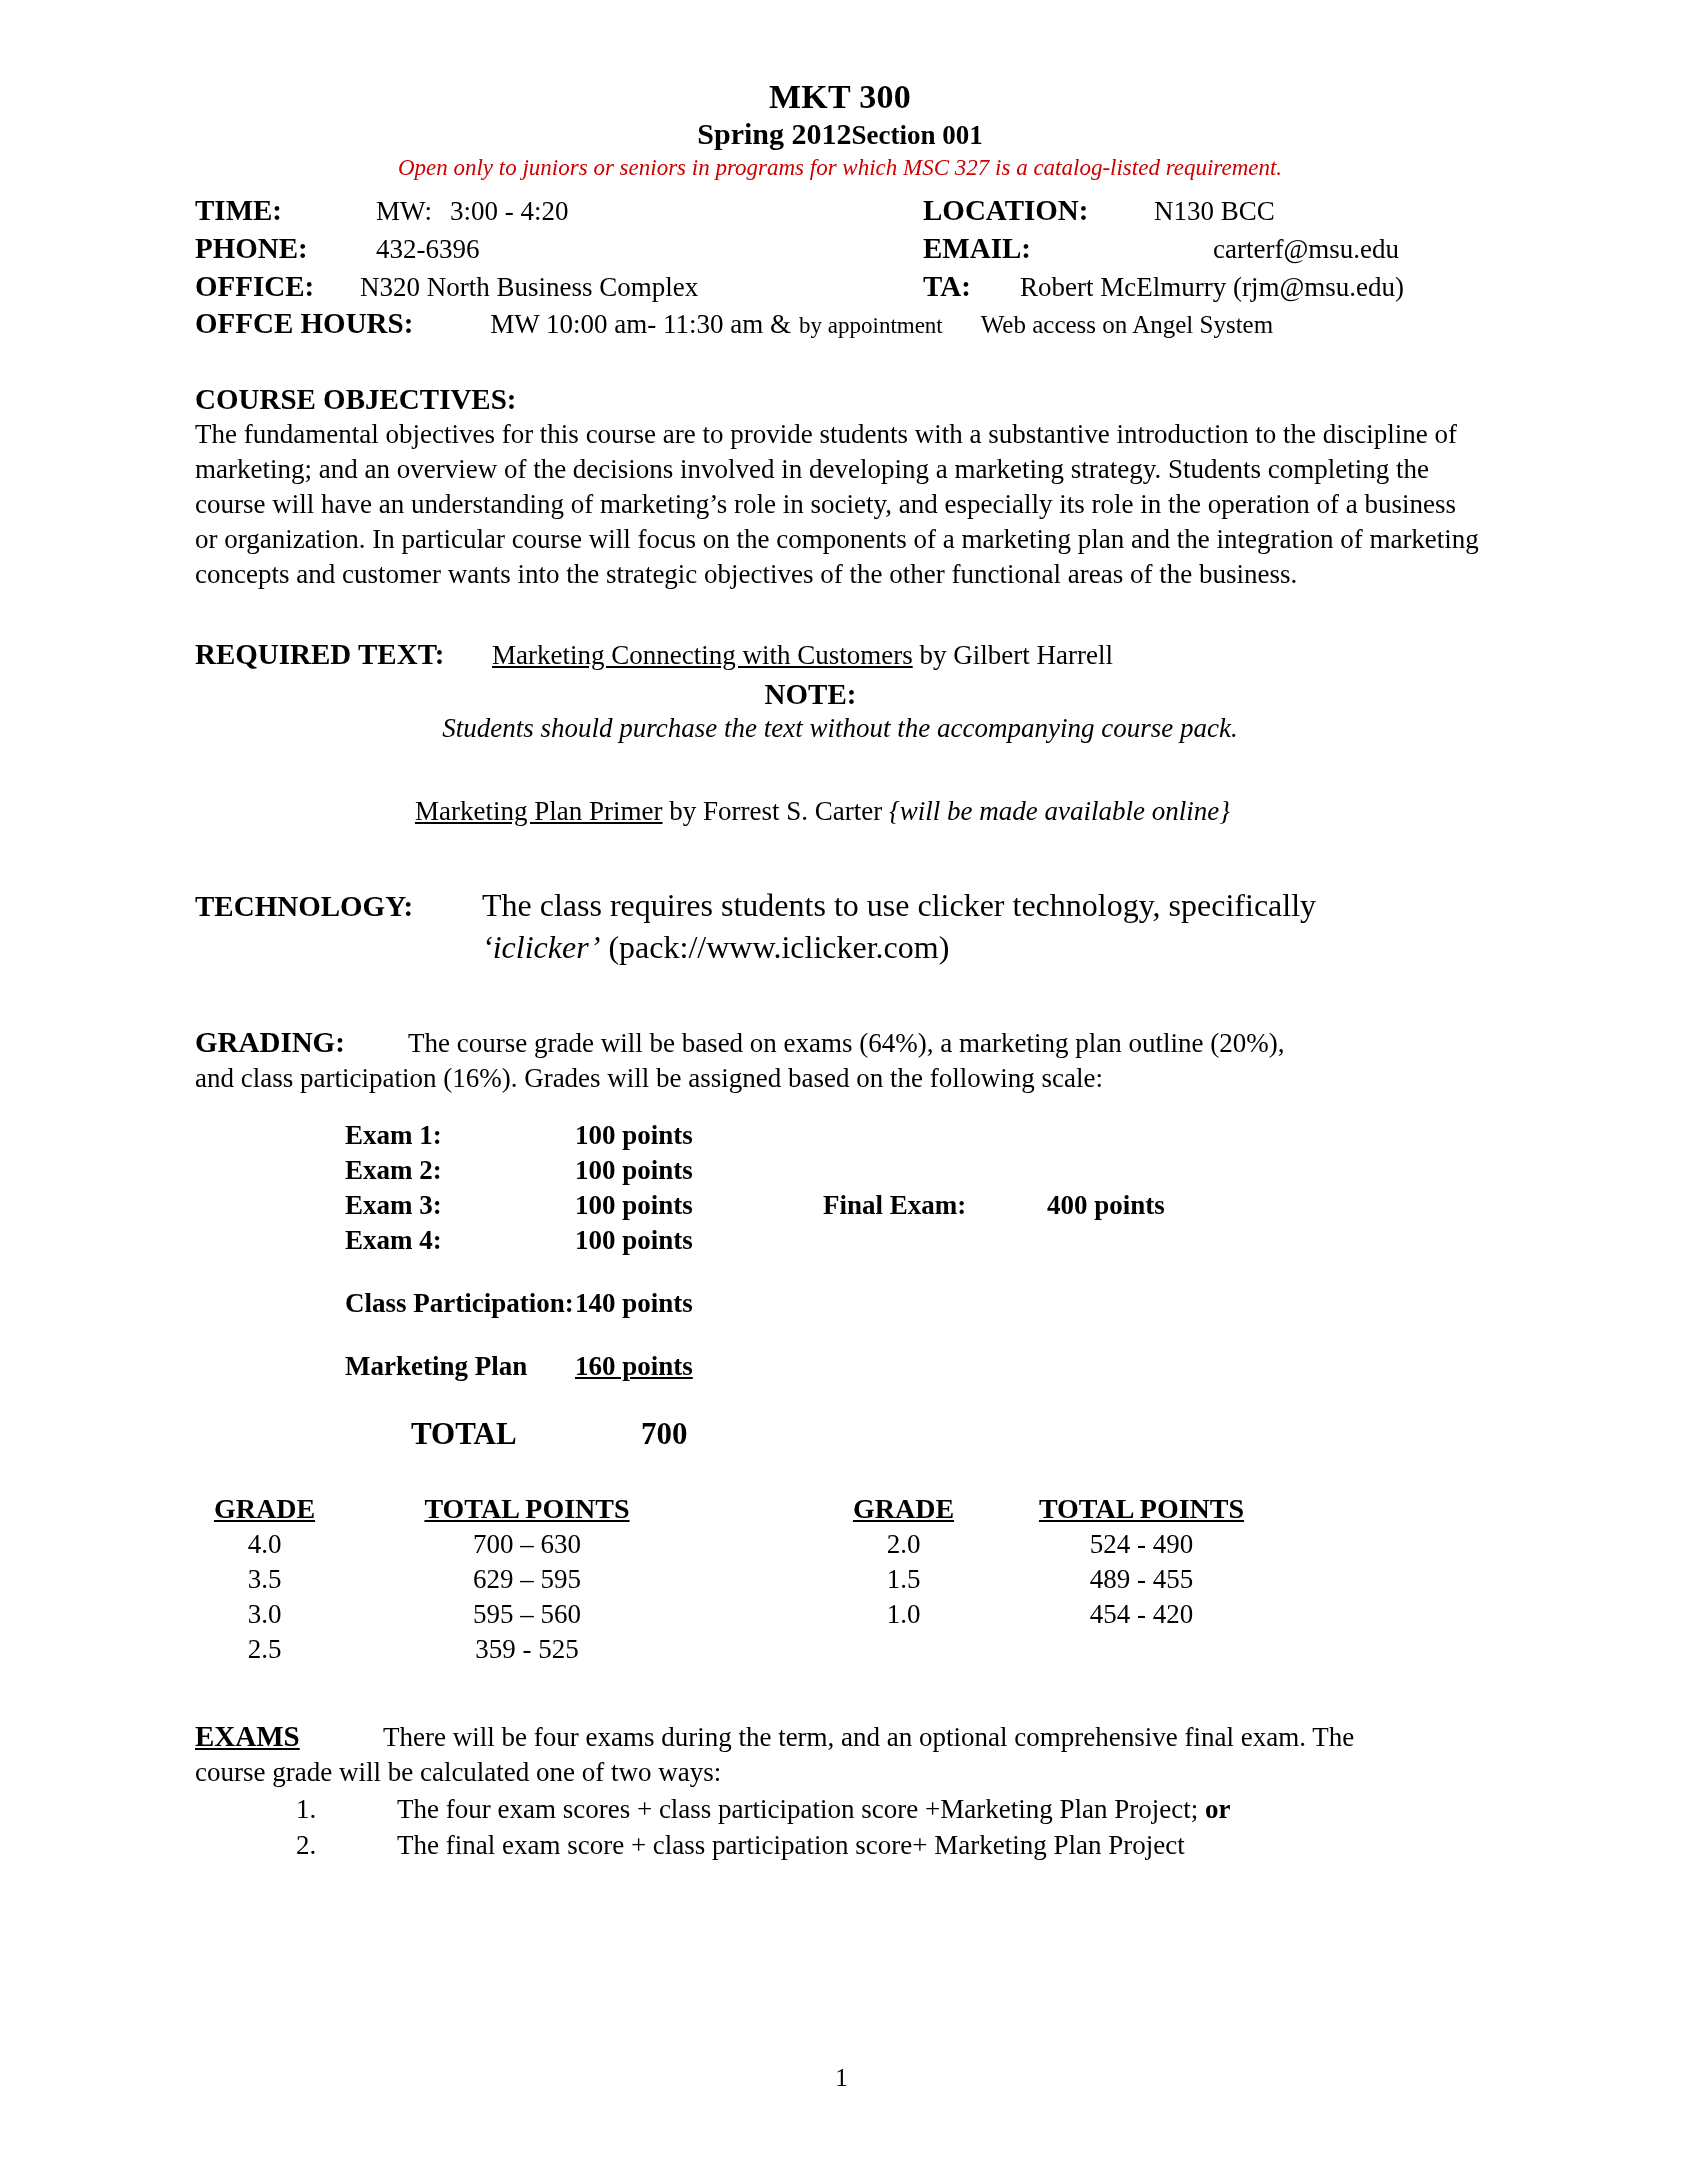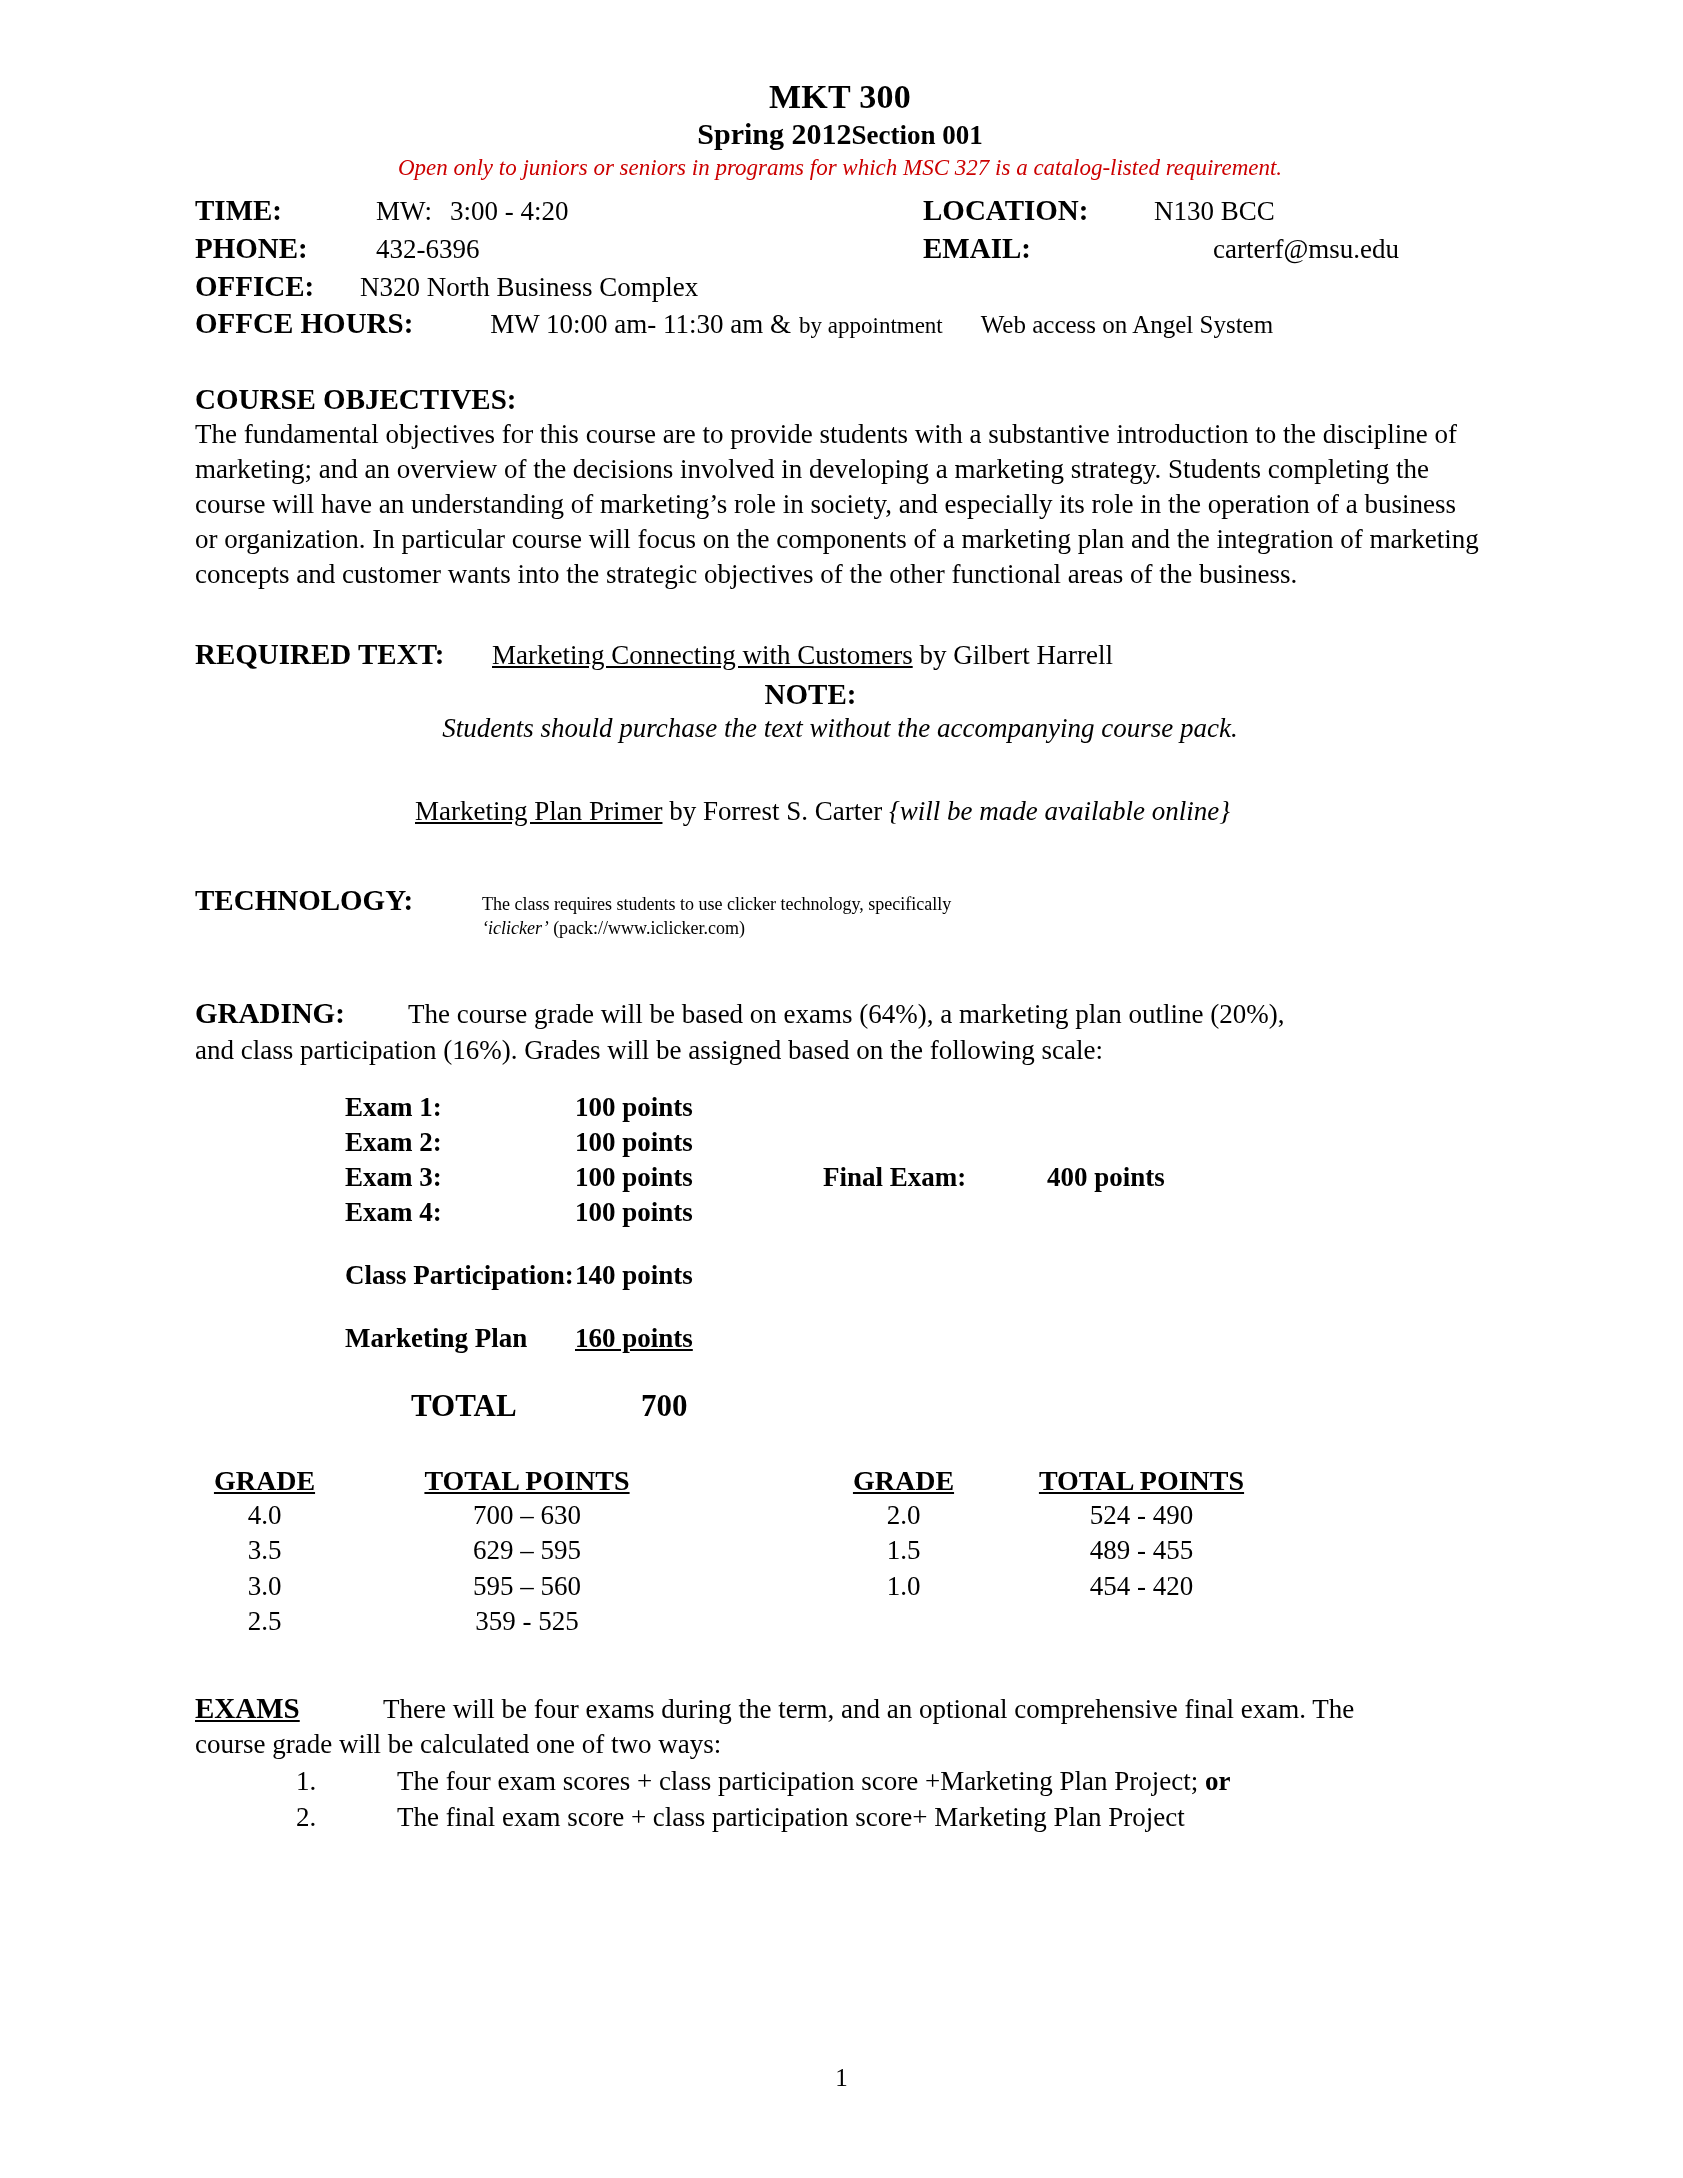--- a/index.html
+++ b/index.html
@@ -103,21 +103,21 @@
   
   .req-block { margin-top: 46px; }
   .req-line { display: flex; align-items: baseline; }
   .req-label { font-weight: bold; font-size: 29px; width: 297px; flex: none; }
   .note-line { display: flex; align-items: center; margin-top: 4px; flex-direction: column; }
   .note-label { font-weight: bold; font-size: 29px; width: 297px; flex: none; text-align: center; padding-right: 59px; box-sizing: border-box; }
   .primer-line { margin-top: 50px; padding-left: 220px; font-size: 27px; }
   
   .tech-block { margin-top: 57px; display: flex; align-items: baseline; }
   .tech-label { font-weight: bold; font-size: 29px; width: 287px; flex: none; }
-  .tech-body { font-size: 18px; line-height: 1.33; }
+  .tech-body { font-size: 32px; line-height: 1.33; }
   
   .grading-block { margin-top: 57px; }
   .grading-first { display: flex; align-items: baseline; }
   .grading-label { font-weight: bold; font-size: 29px; width: 213px; flex: none; }
   .grading-text { font-size: 27px; line-height: 1.30; }
   
   .points {
     margin-top: 22px;
     font-weight: bold;
     font-size: 27px;
@@ -214,20 +214,24 @@
         <span class="lbl w-loc">EMAIL:</span>
         <span class="val pad-lg">carterf@msu.edu</span>
       </div>
     </div>
 
     <div class="info-row">
       <div class="info-col left">
         <span class="lbl w-time">OFFICE:</span>
         <span class="val pad-sm">N320 North Business Complex</span>
       </div>
+      <div class="info-col right">
+        <span class="lbl w-ta">TA:</span>
+        <span class="val pad-sm">Robert McElmurry (rjm@msu.edu)</span>
+      </div>
     </div>
 
     <div class="hours-row">
       <span class="lbl">OFFCE HOURS:</span>
       <span class="hours-val pad-lg">MW 10:00 am- 11:30 am &amp;</span>
       <span class="hours-small" style="padding-left:8px;">by appointment</span>
       <span class="hours-val" style="padding-left:38px;font-size:25px;">Web access on Angel System</span>
     </div>
   </div>
 

